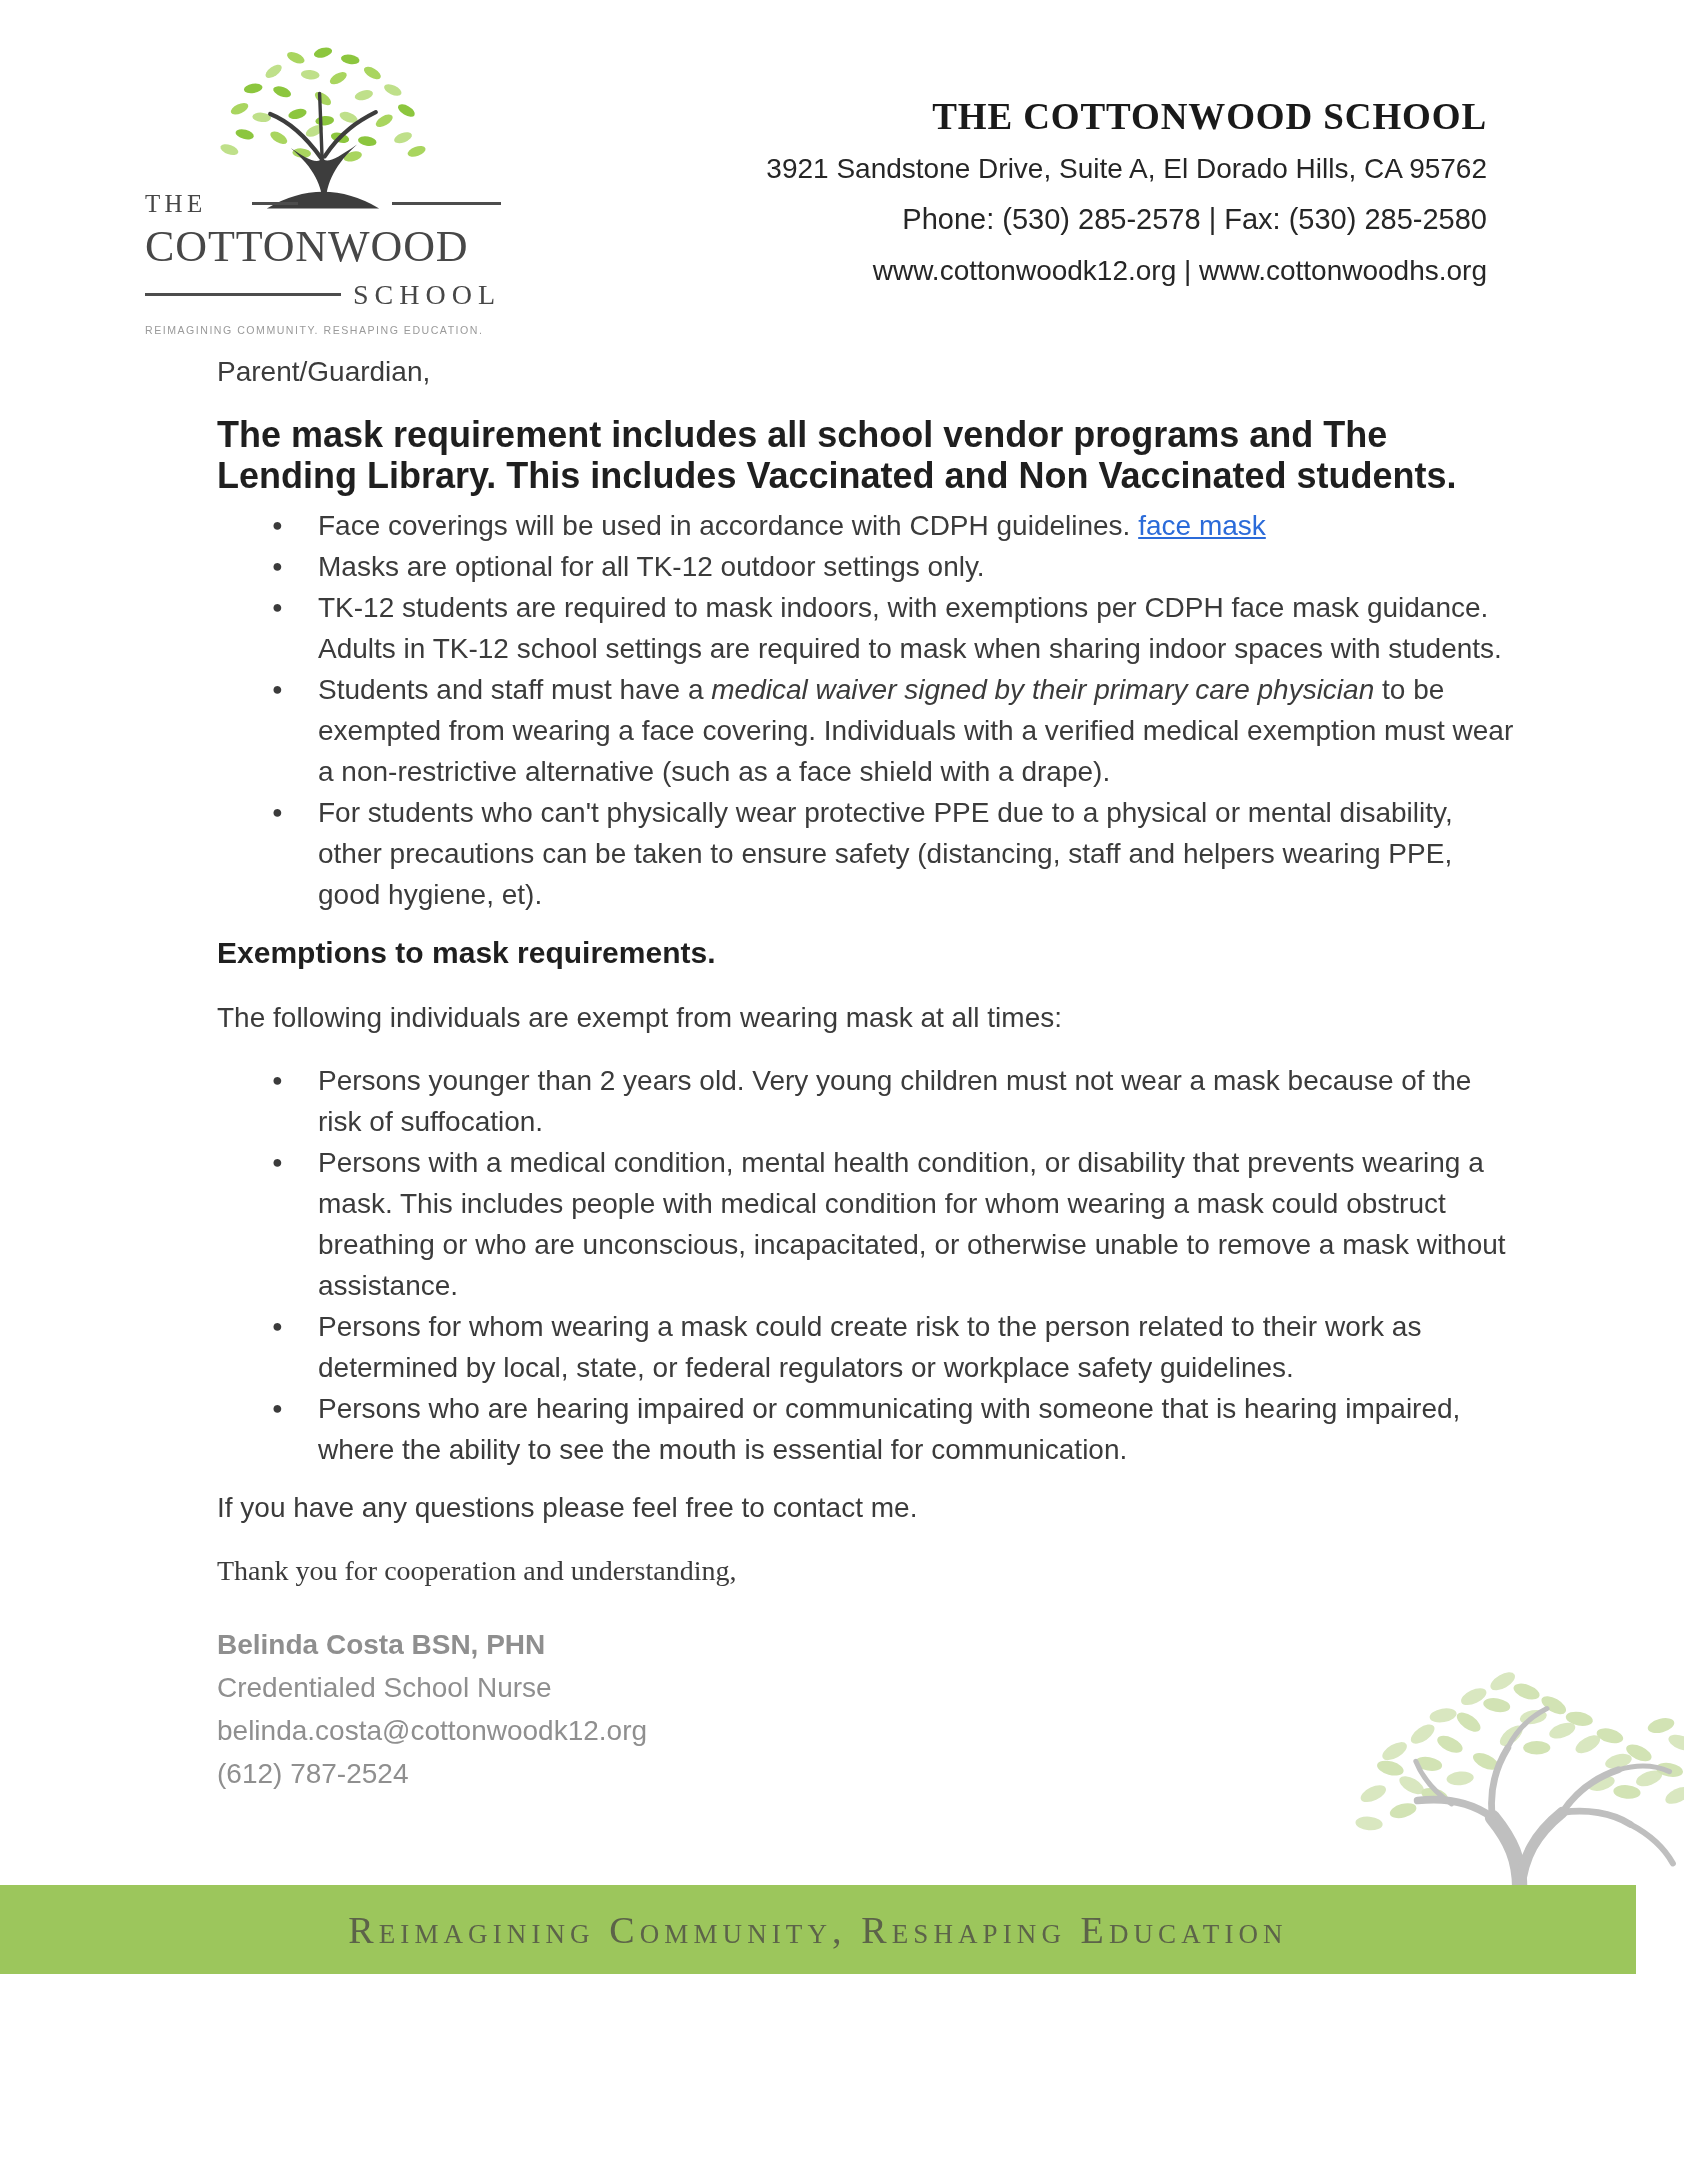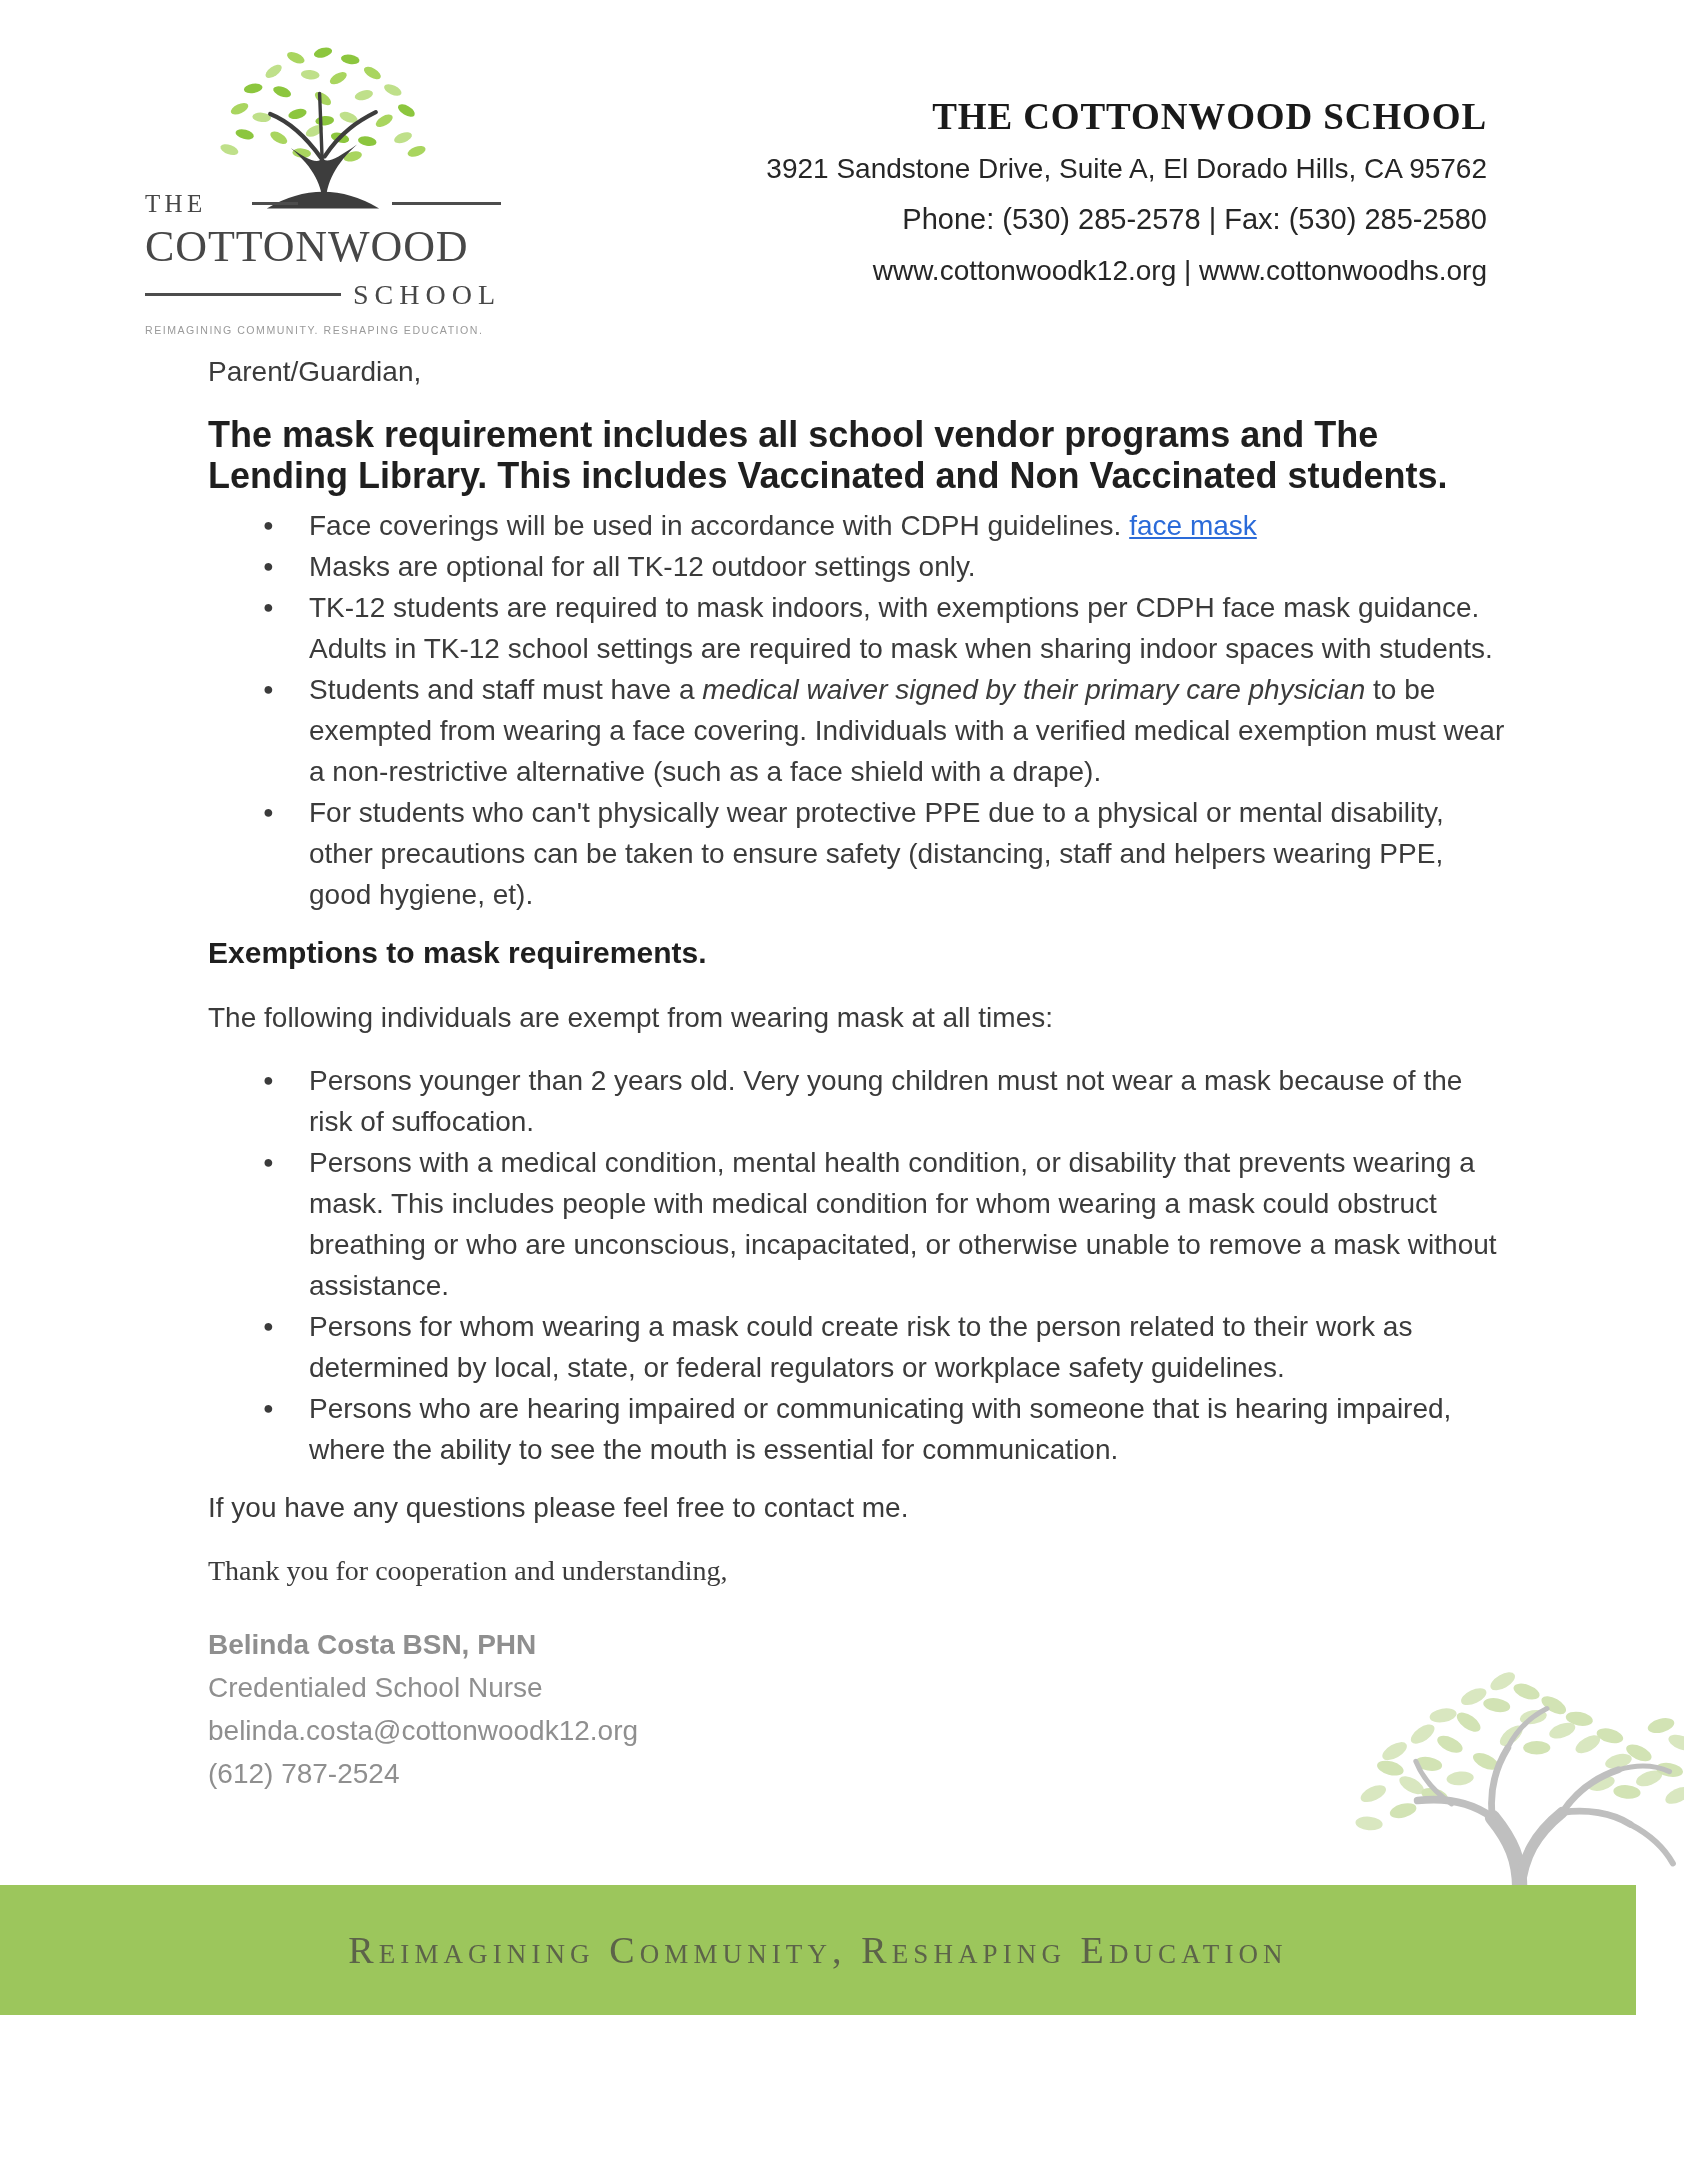--- a/index.html
+++ b/index.html
@@ -40,40 +40,40 @@
   .logo-school{font-family:"Liberation Serif",serif;font-size:28px;letter-spacing:6px;}
   .logo-tagline{margin-top:13.6px;font-size:10.6px;letter-spacing:1.5px;color:#9a9a9a;text-transform:uppercase;white-space:nowrap;}
 
   .hdr-text{text-align:right;margin-top:56px;color:#262626;}
   .school-name{font-family:"Liberation Serif",serif;font-weight:700;font-size:37px;letter-spacing:0.9px;color:#1a1a1a;margin-bottom:14.5px;white-space:nowrap;}
   .hdr-address{font-size:28px;margin-bottom:18px;white-space:nowrap;}
   .hdr-phone{font-size:29px;margin-bottom:19px;white-space:nowrap;}
   .hdr-web{font-size:28px;white-space:nowrap;}
 
   
-  .body-main{position:absolute;top:351px;left:208px;width:1298px;font-size:28px;line-height:41px;z-index:2;}
+  .body-main{position:absolute;top:351px;left:217px;width:1298px;font-size:28px;line-height:41px;z-index:2;}
   .para{margin-bottom:22px;}
   .bold-notice{font-weight:700;font-size:36px;color:var(--heading-black);margin-bottom:8.5px;}
   ul.bullets{list-style:none;padding-left:101px;margin-bottom:17px;}
   ul.bullets li{position:relative;}
   ul.bullets li::before{content:"●";position:absolute;left:-46px;top:0.9px;font-size:18px;}
   .link{color:var(--link-blue);text-decoration:underline;cursor:pointer;}
   .it{font-style:italic;}
   .exemptions-heading{font-weight:700;font-size:30px;color:var(--heading-black);margin:12px 0 24px 0;}
   .closing{margin:6.8px 0 22px 0;}
   .thanks{margin-bottom:32px;font-family:Liberation Serif, serif;}
   .signature{color:var(--signature-gray);line-height:43px;}
   .sig-name{font-weight:700;}
 
   
   .watermark{position:absolute;top:1666px;right:-12px;width:375px;height:223px;z-index:1;}
 
   
   .band{
-    position:absolute;left:0;top:1885px;width:1636px;height:130px;
+    position:absolute;left:0;top:1885px;width:1636px;height:89px;
     background:var(--band-green);
     display:flex;align-items:center;justify-content:center;
     z-index:3;
   }
   .band-text{
     font-family:"Liberation Serif",serif;
     font-variant:small-caps;
     font-size:38px;letter-spacing:5.1px;
     color:var(--band-text);
     white-space:nowrap;

